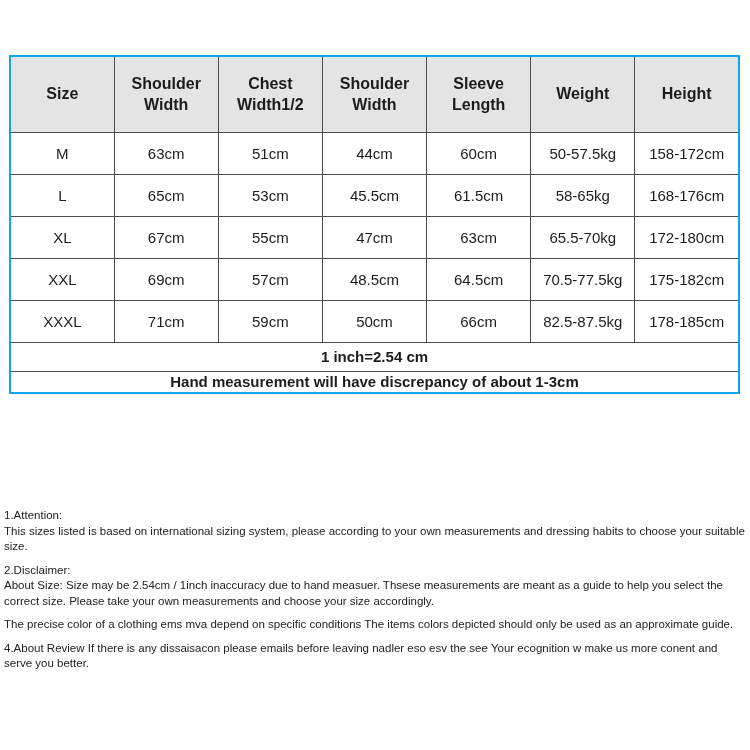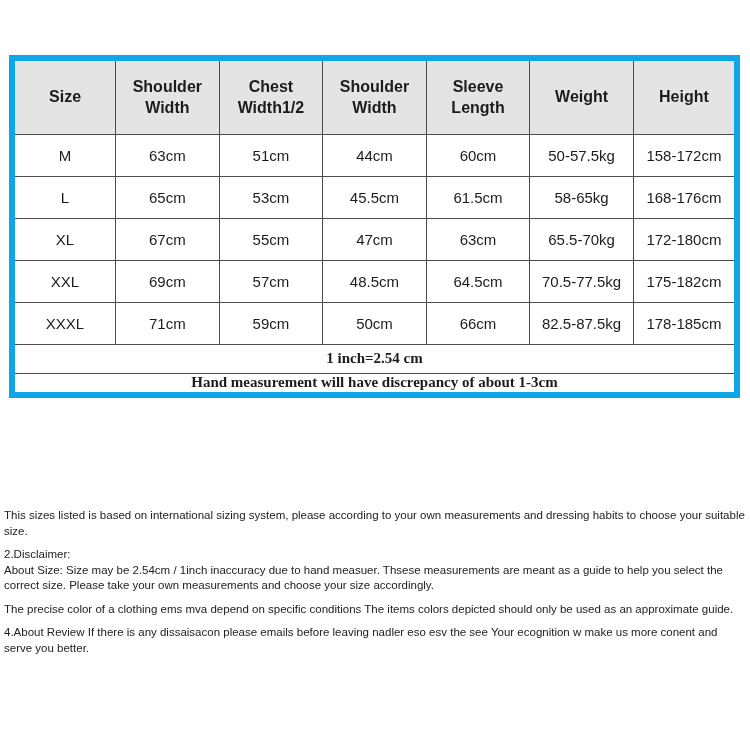--- a/index.html
+++ b/index.html
@@ -10,21 +10,21 @@
     color: #1c1c1c;
     overflow: hidden;
   }
   .size-table {
     position: absolute;
     left: 9px;
     top: 55px;
     width: 731px;
     border-collapse: collapse;
     table-layout: fixed;
-    border: 6px solid #0ea5e9;
+    border: 2px solid #0ea5e9;
   }
   .size-table th, .size-table td {
     border: 1px solid #4d4d4d;
     text-align: center;
     vertical-align: middle;
     color: #1c1c1c;
   }
   .size-table thead th {
     height: 76px;
     background: #e4e4e4;
@@ -33,21 +33,21 @@
     line-height: 1.35;
     padding: 0 6px;
   }
   .size-table tbody td {
     height: 42px;
     font-size: 15px;
     background: #ffffff;
     padding: 0 2px;
   }
   .size-table .note-row td {
-    font-family: Liberation Serif, serif;
+    font-family: Liberation Sans, sans-serif;
     font-weight: bold;
     background: #ffffff;
   }
   .size-table .note-row-1 td { height: 29px; font-size: 15px; }
   .size-table .note-row-2 td { height: 22px; font-size: 15px; }
   .notes {
     position: absolute;
     left: 4px;
     top: 508px;
     width: 744px;
@@ -125,20 +125,21 @@
       <td colspan="7">1 inch=2.54 cm</td>
     </tr>
     <tr class="note-row note-row-2">
       <td colspan="7">Hand measurement will have discrepancy of about 1-3cm</td>
     </tr>
   </tfoot>
 </table>
 
 <div class="notes">
   <div class="block">
+    <span class="title">1.Attention:</span>
     <span>This sizes listed is based on international sizing system, please according to your own measurements and dressing habits to choose your suitable size.</span>
   </div>
   <div class="block">
     <span class="title">2.Disclaimer:</span>
     <span>About Size: Size may be 2.54cm / 1inch inaccuracy due to hand measuer. Thsese measurements are meant as a guide to help you select the correct size. Please take your own measurements and choose your size accordingly.</span>
   </div>
   <div class="block">
     <span>The precise color of a clothing ems mva depend on specific conditions The items colors depicted should only be used as an approximate guide.</span>
   </div>
   <div class="block">

